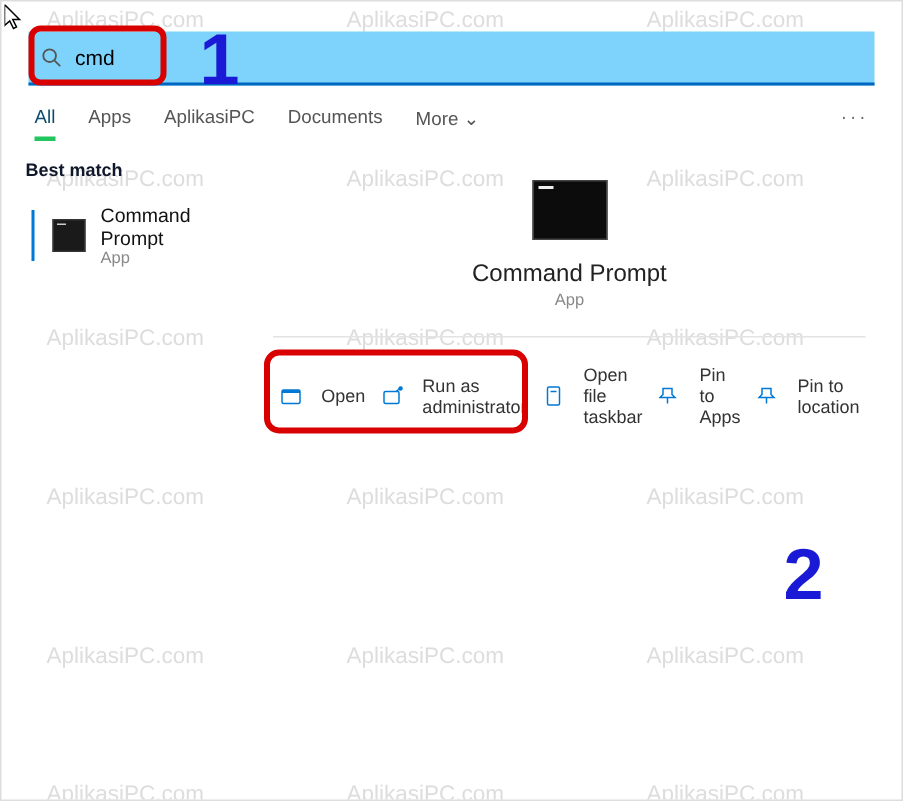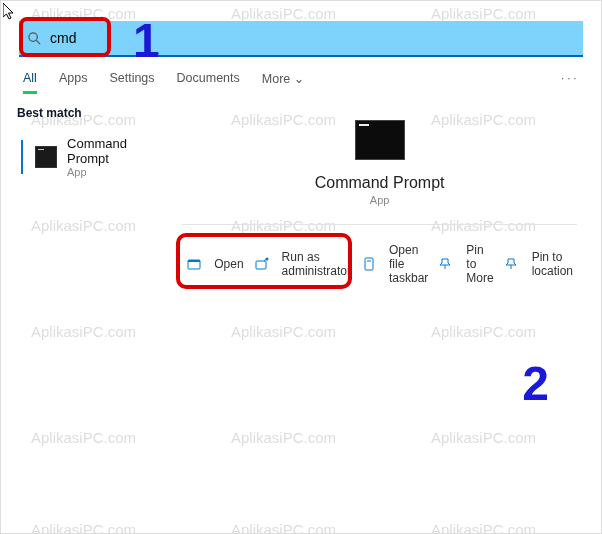--- a/index.html
+++ b/index.html
@@ -77,21 +77,21 @@
         </svg>
       <input class="search-input" value="cmd" style="">
     </div>
     <div class="callout1"></div>
     <div class="num1">1</div>
   </div>
 
   <div class="tabs">
     <div class="tab active">All</div>
     <div class="tab">Apps</div>
-    <div class="tab">Settings</div>
+    <div class="tab">AplikasiPC</div>
     <div class="tab">Documents</div>
     <div class="tab"><span>More</span> <span>⌄</span></div>
     <div class="dots">···</div>
   </div>
 
   <div class="split">
     <div class="left">
       <div class="section-h">Best match</div>
       <div class="result">
         <div class="result-bar"></div>
@@ -137,21 +137,21 @@
               </svg>
             </span>
           <span>Open file taskbar</span>
         </div>
         <div class="action">
           <span class="action-icon">
               <svg width="14" height="14" viewBox="0 0 14 14">
                 <path d="M3 2 L9 2 L9 6 L11 8 L1 8 L3 6 Z M6 8 L6 12" fill="none" stroke="currentColor"></path>
               </svg>
             </span>
-          <span>Pin to More</span>
+          <span>Pin to Apps</span>
         </div>
         <div class="action">
           <span class="action-icon">
               <svg width="14" height="14" viewBox="0 0 14 14">
                 <path d="M3 2 L9 2 L9 6 L11 8 L1 8 L3 6 Z M6 8 L6 12" fill="none" stroke="currentColor"></path>
               </svg>
             </span>
           <span>Pin to location</span>
         </div>
       </div>

